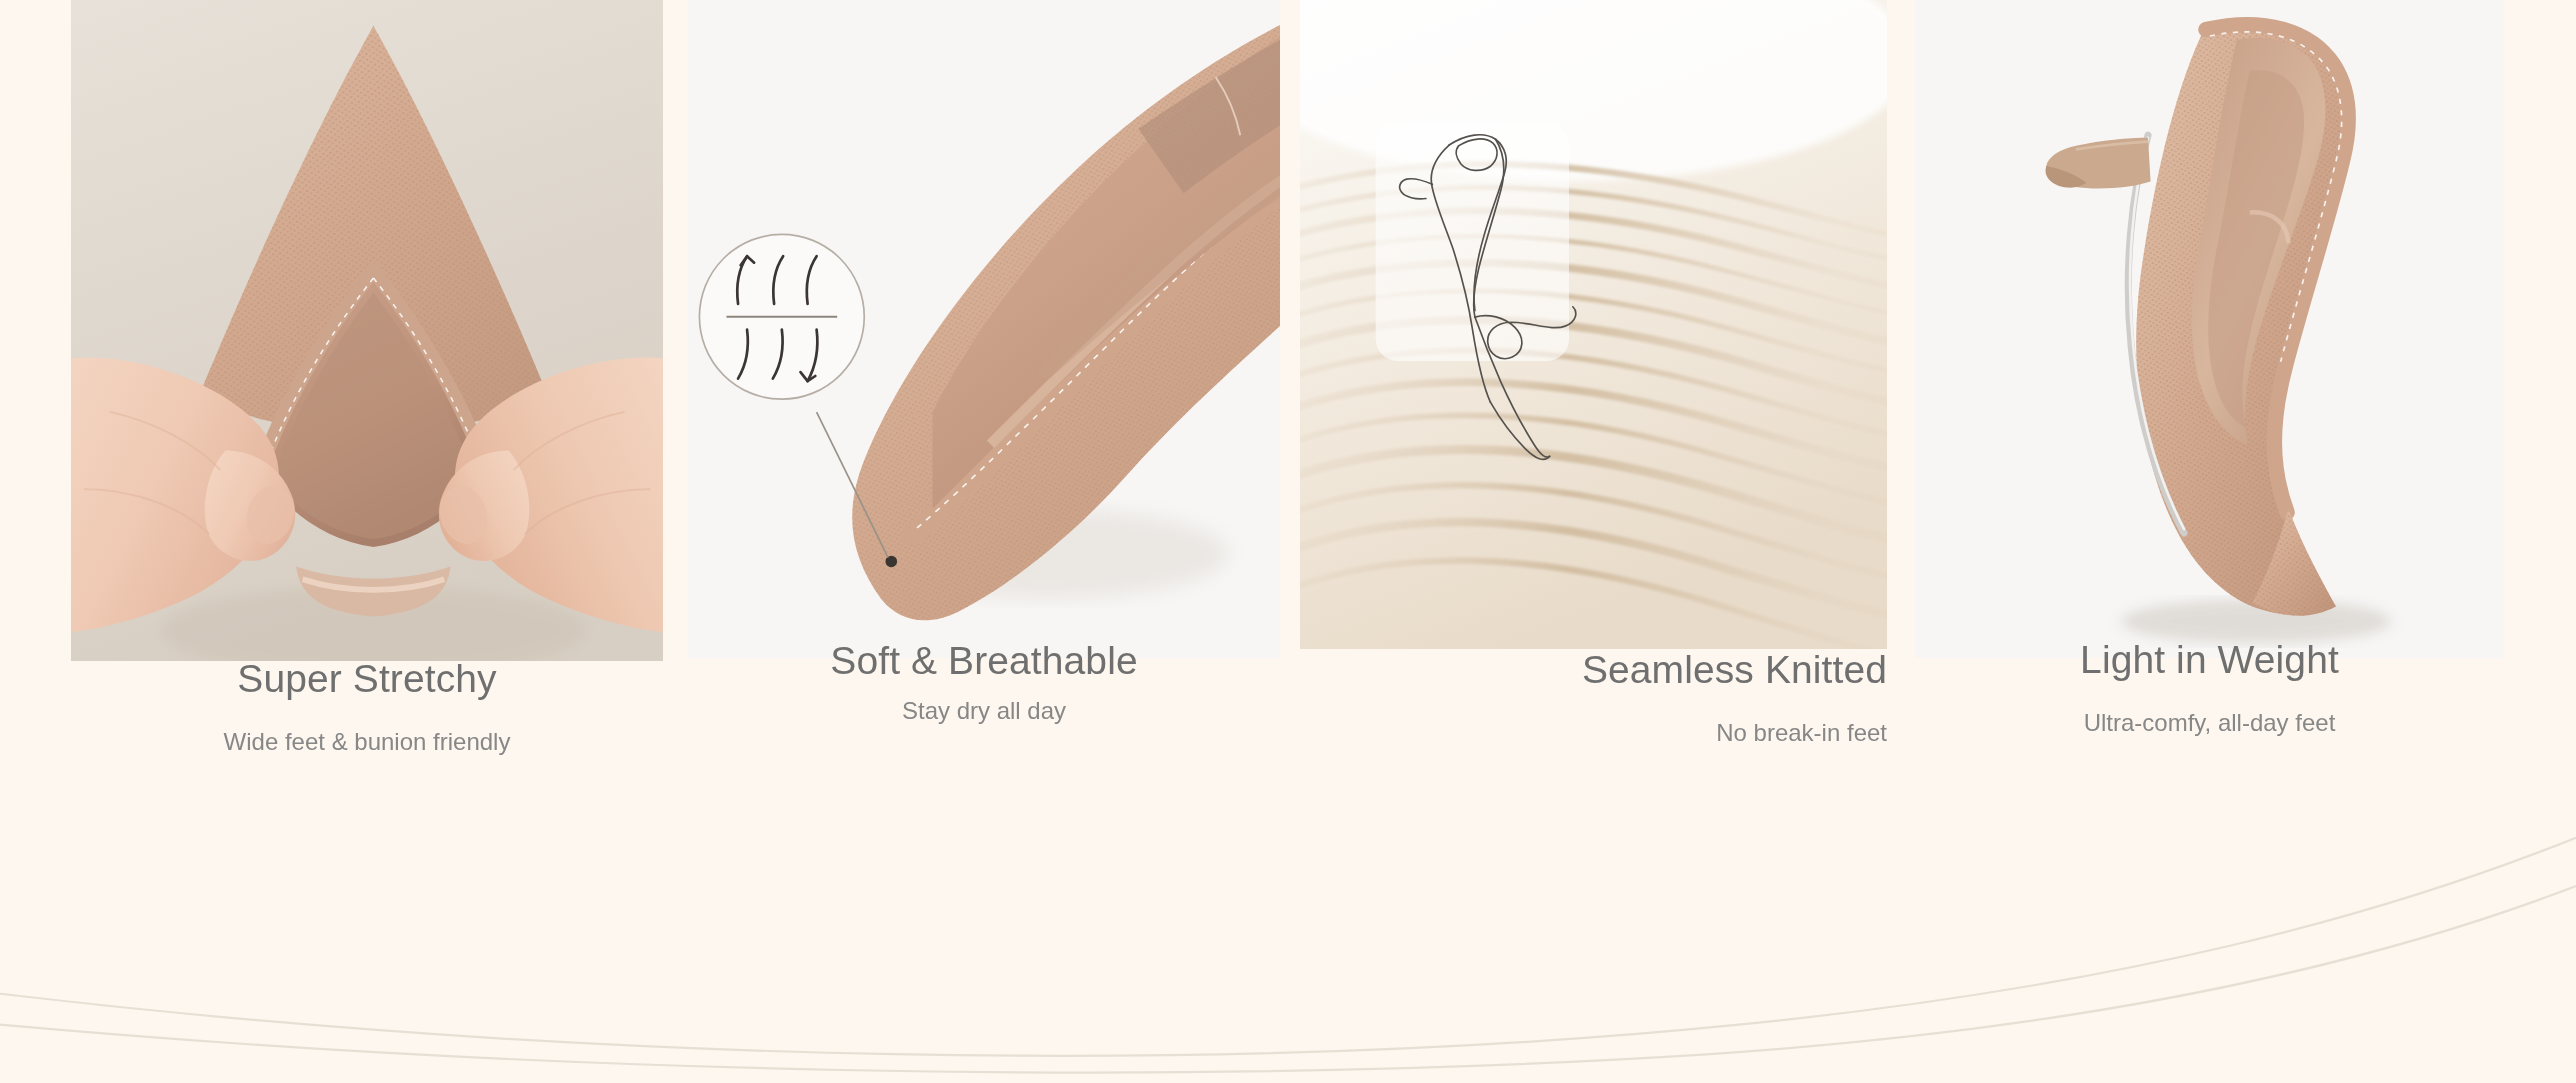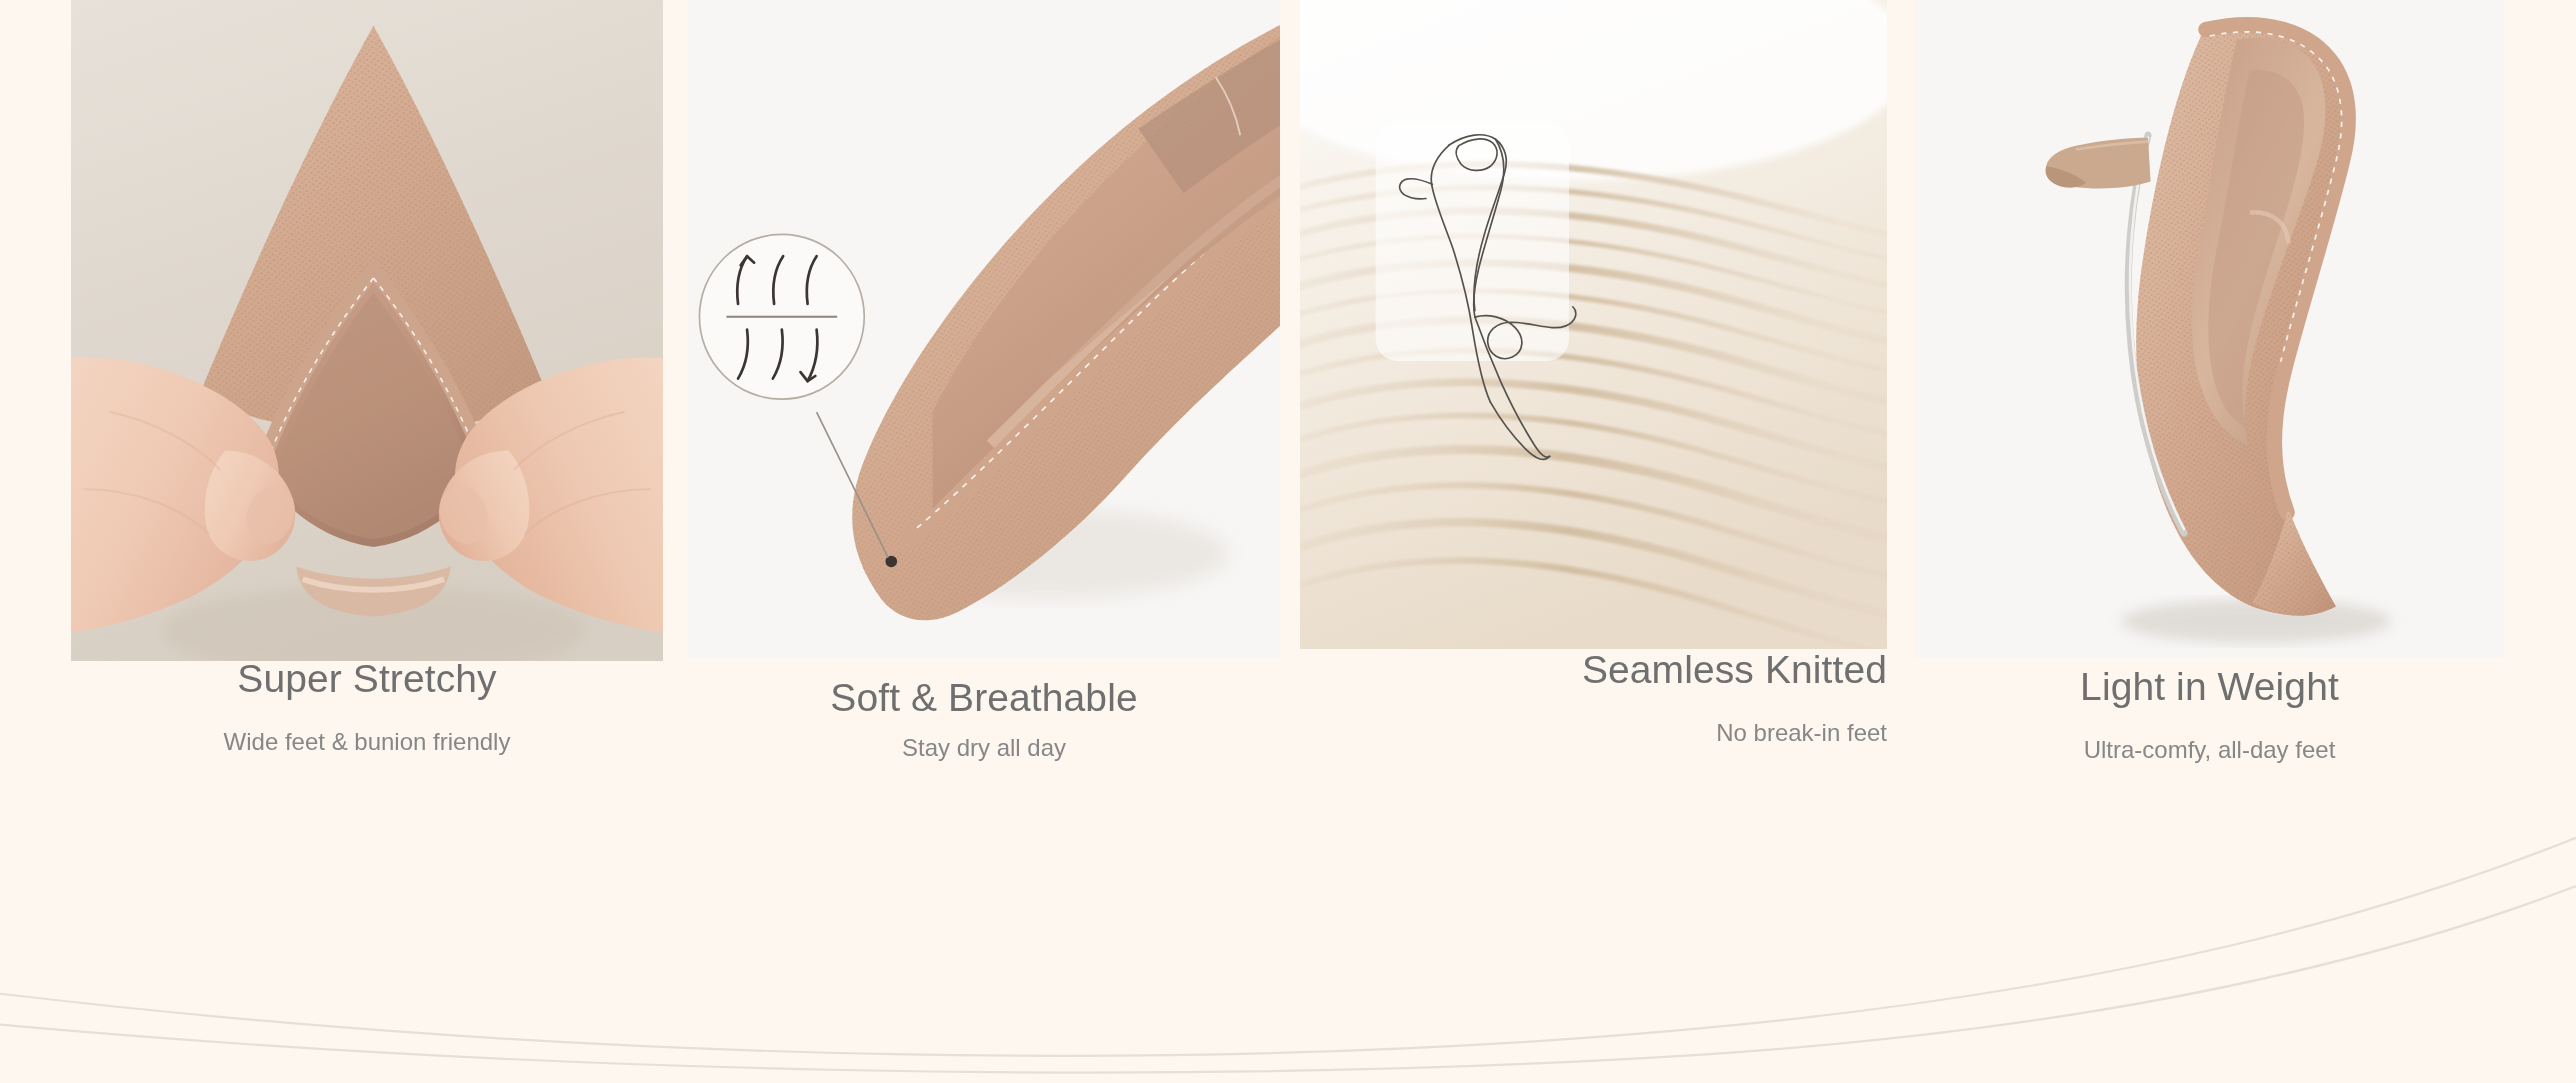--- a/index.html
+++ b/index.html
@@ -34,31 +34,31 @@
   }
 
   
   #panel-1 { left:71px;  width:592px; }
   #panel-1 .panel-media { width:592px; height:661px; }
   #panel-1 .panel-caption { top:657px; }
   #panel-1 .panel-sub { margin-top:27px; }
 
   #panel-2 { left:688px; width:592px; }
   #panel-2 .panel-media { width:592px; height:658px; background:#f7f6f5; }
-  #panel-2 .panel-caption { top:676px; }
+  #panel-2 .panel-caption { top:639px; }
   #panel-2 .panel-sub { margin-top:14px; }
 
   #panel-3 { left:1300px; width:587px; }
   #panel-3 .panel-media { width:587px; height:649px; }
   #panel-3 .panel-caption { top:648px;text-align:right; }
   #panel-3 .panel-sub { margin-top:27px; }
 
   #panel-4 { left:1915px; width:589px; }
   #panel-4 .panel-media { width:589px; height:658px; background:#f6f5f4; }
-  #panel-4 .panel-caption { top:665px; }
+  #panel-4 .panel-caption { top:638px; }
   #panel-4 .panel-sub { margin-top:27px; }
 
   .media-svg { display:block; width:100%; height:100%; }
 </style>
 </head>
 <body>
 
 <div class="stage">
 
   <div class="panels">

